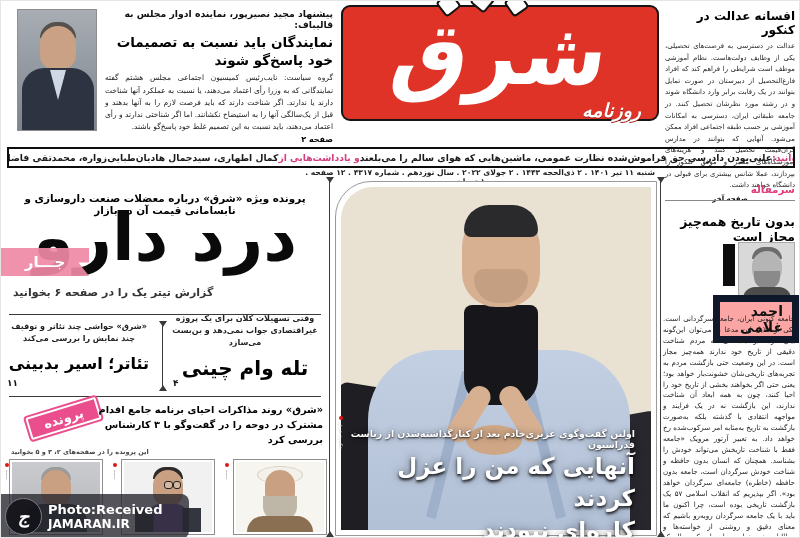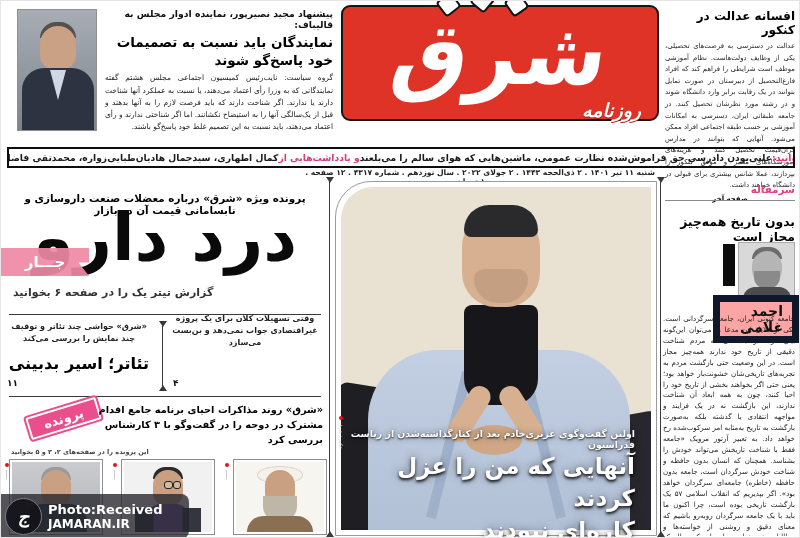--- a/index.html
+++ b/index.html
@@ -173,20 +173,21 @@
   <div class="abs tl-photo">
     <div class="hair"></div>
     <div class="head"></div>
     <div class="suit"></div>
     <div class="shirt"></div>
   </div>
   <div class="abs tl-text">
     <div class="tl-kicker">پیشنهاد مجید نصیرپور، نماینده ادوار مجلس به قالیباف:</div>
     <div class="tl-headline">نمایندگان باید نسبت به تصمیمات خود پاسخ‌گو شوند</div>
     <div class="tl-body">گروه سیاست: نایب‌رئیس کمیسیون اجتماعی مجلس هشتم گفته نمایندگانی که به وزرا رأی اعتماد می‌دهند، یا نسبت به عملکرد آنها شناخت دارند یا ندارند. اگر شناخت دارند که باید فرصت لازم را به آنها بدهند و قبل از یک‌سالگی آنها را به استیضاح نکشانند. اما اگر شناختی ندارند و رأی اعتماد می‌دهند، باید نسبت به این تصمیم غلط خود پاسخ‌گو باشند.</div>
+    <div class="tl-pageref">صفحه ۲</div>
   </div>
 
   <div class="abs masthead">
     <div class="logo-dot dot1"></div>
     <div class="logo-dot dot2"></div>
     <div class="logo-dot dot3"></div>
     <div class="logo-text">شرق</div>
     <div class="newspaper-word">روزنامه</div>
   </div>
   <div class="abs dateline">شنبه ۱۱ تیر ۱۴۰۱ . ۲ ذی‌الحجه ۱۴۴۳ . ۲ جولای ۲۰۲۲ . سال نوزدهم . شماره ۴۳۱۷ . ۱۲ صفحه . ۱۰۰۰۰ تومان</div>
@@ -208,20 +209,21 @@
   <div class="abs vrule vr-right"></div>
 
   <div class="abs ls-kicker">پرونده ویژه «شرق» درباره معضلات صنعت داروسازی و نابسامانی قیمت آن در بازار</div>
   <div class="abs ls-headline">درد دارو</div>
   <div class="abs jar-ribbon">جـــار</div>
   <div class="abs ls-footnote">گزارش تیتر یک را در صفحه ۶ بخوانید</div>
   <div class="abs hrule hr1"></div>
 
   <div class="abs loan-box">
     <div class="box-kicker">وقتی تسهیلات کلان برای یک پروژه غیراقتصادی جواب نمی‌دهد و بن‌بست می‌سازد</div>
+    <div class="box-headline">تله وام چینی</div>
   </div>
   <div class="abs page-num pn-loan">۴</div>
   <div class="abs vrule mid-vline"></div>
   <div class="abs theater-box">
     <div class="box-kicker">«شرق» حواشی چند تئاتر و توقیف چند نمایش را بررسی می‌کند</div>
     <div class="box-headline">تئاتر؛ اسیر بدبینی</div>
   </div>
   <div class="abs page-num pn-theater">۱۱</div>
   <div class="abs hrule hr2"></div>
 

